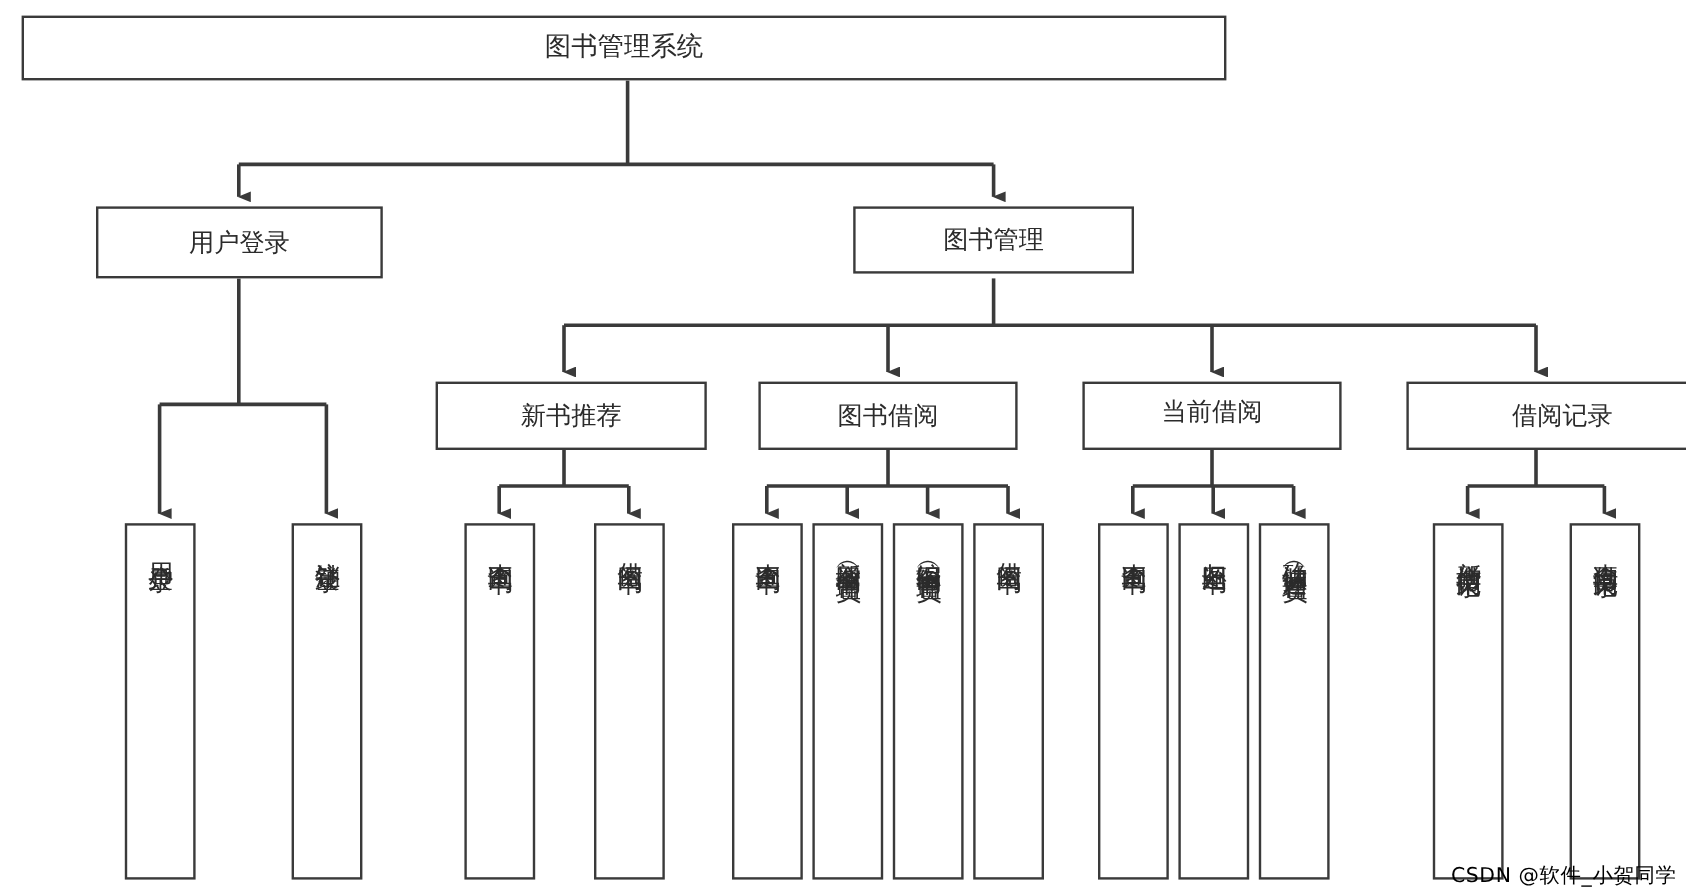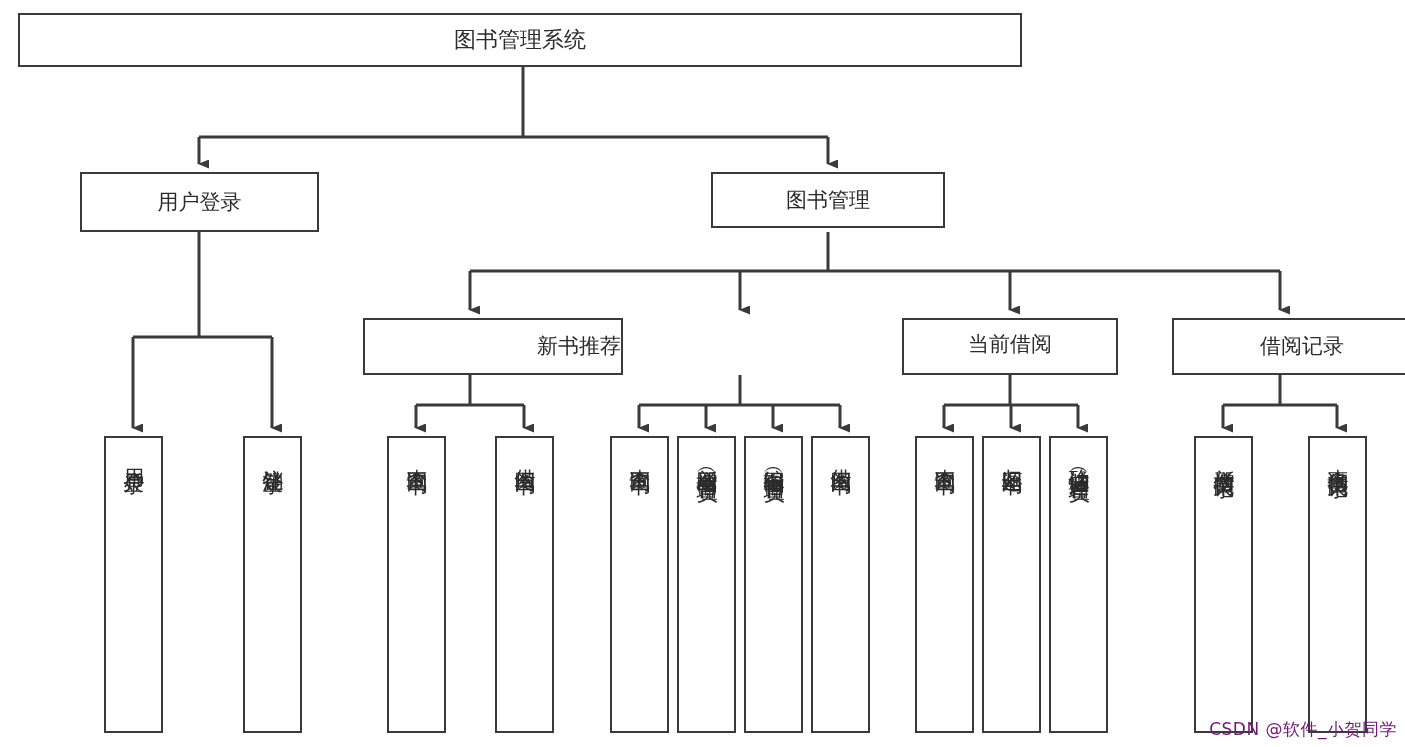--- a/index.html
+++ b/index.html
@@ -59,21 +59,21 @@
     font-size: 21px;
     letter-spacing: 2px;
     line-height: 1;
     white-space: nowrap;
   }
   .watermark {
     position: absolute;
     right: 8px;
     bottom: 6px;
     font-size: 17px;
-    color: #701a75;
+    color: #000000;
     letter-spacing: 0.5px;
     white-space: nowrap;
     pointer-events: none;
   }
 </style>
 </head>
 <body>
 
 <div id="diagram-root">
 
@@ -134,22 +134,25 @@
     <span class="label">图书管理系统</span>
   </div>
 
   <div class="node horizontal" style="left:80px; top:172px; width:239px; height:60px;">
     <span class="label">用户登录</span>
   </div>
   <div class="node horizontal" style="left:711px; top:172px; width:234px; height:56px;">
     <span class="label">图书管理</span>
   </div>
 
-  <div class="node horizontal" style="left:363px; top:318px; width:260px; height:57px;justify-content:flex-end;">
+  <div class="node horizontal" style="left:363px; top:318px; width:226px; height:57px;">
     <span class="label">新书推荐</span>
+  </div>
+  <div class="node horizontal" style="left:632px; top:318px; width:216px; height:57px;">
+    <span class="label">图书借阅</span>
   </div>
   <div class="node horizontal" style="left:902px; top:318px; width:216px; height:57px;font-family:Liberation Mono, monospace;">
     <span class="label">当前借阅</span>
   </div>
   <div class="node horizontal" style="left:1172px; top:318px; width:260px; height:57px;">
     <span class="label">借阅记录</span>
   </div>
 
   <div class="node vertical" style="left:104px; top:436px; width:59px; height:297px;">
     <span class="label">用户登录</span>

